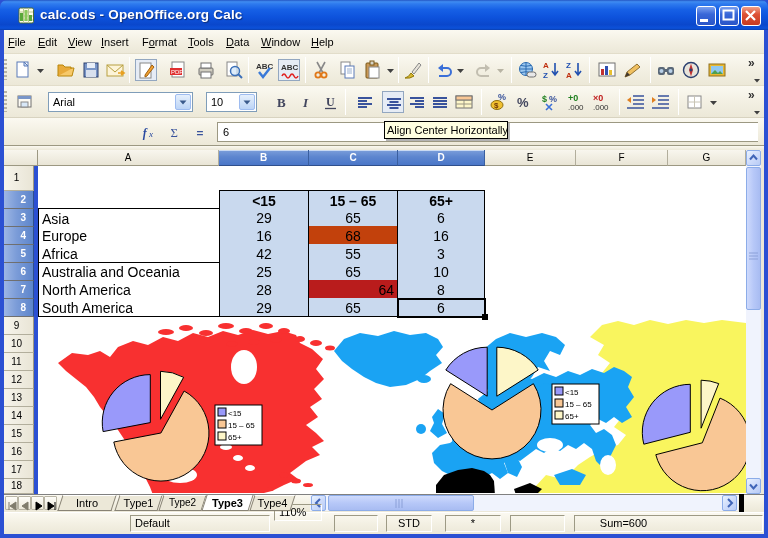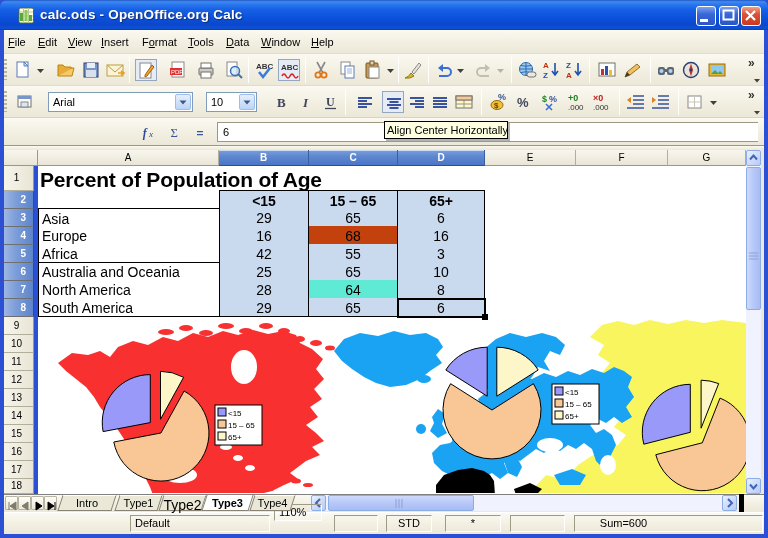--- a/index.html
+++ b/index.html
@@ -324,21 +324,20 @@
 <div class="rowhdr" style="top:335px;height:18px;padding-top:3px">10</div>
 <div class="rowhdr" style="top:353px;height:18px;padding-top:3px">11</div>
 <div class="rowhdr" style="top:371px;height:18px;padding-top:3px">12</div>
 <div class="rowhdr" style="top:389px;height:18px;padding-top:3px">13</div>
 <div class="rowhdr" style="top:407px;height:18px;padding-top:3px">14</div>
 <div class="rowhdr" style="top:425px;height:18px;padding-top:3px">15</div>
 <div class="rowhdr" style="top:443px;height:18px;padding-top:3px">16</div>
 <div class="rowhdr" style="top:461px;height:18px;padding-top:3px">17</div>
 <div class="rowhdr" style="top:479px;height:15px;padding-top:1px">18</div>
 <div style="position:absolute;left:38px;top:166px;width:708px;height:328px;background:#fff;overflow:hidden" id="grid">
-<div style="position:absolute;left:2px;top:2px;font-size:21px;font-weight:bold;white-space:nowrap;letter-spacing:-0.2px">Percent of Population of Age</div>
 <div class="cell" style="left:0;top:42px;width:182px;height:19px;border-left:1px solid #000;border-top:1px solid #000;background:#fff">Asia</div>
 <div class="cell" style="left:0;top:60px;width:182px;height:19px;border-left:1px solid #000;border-top:none;background:#fff">Europe</div>
 <div class="cell" style="left:0;top:96px;width:182px;height:19px;border-left:1px solid #000;border-top:none;background:#fff">Australia and Oceania</div>
 <div class="cell" style="left:0;top:78px;width:182px;height:19px;border-left:1px solid #000;border-top:none;background:#fff">Africa</div>
 <div class="cell" style="left:0;top:114px;width:182px;height:19px;border-left:1px solid #000;border-top:none;background:#fff">North America</div>
 <div class="cell" style="left:0;top:132px;width:182px;height:19px;border-left:1px solid #000;border-top:none;background:#fff">South America</div>
 <div class="cell" style="left:181px;top:24px;width:90px;height:19px;text-align:center;font-weight:bold;border-left:1px solid #000;border-top:1px solid #000;background:#c9d9ee">&lt;15</div>
 <div class="cell" style="left:271px;top:24px;width:89px;height:19px;text-align:center;font-weight:bold;border-left:none;border-top:1px solid #000;background:#c9d9ee">15 – 65</div>
 <div class="cell" style="left:360px;top:24px;width:87px;height:19px;text-align:center;font-weight:bold;border-left:none;border-top:1px solid #000;background:#c9d9ee">65+</div>
 <div class="cell" style="left:181px;top:42px;width:90px;height:19px;text-align:center;border-left:1px solid #000;border-top:none;background:#c9d9ee">29</div>
@@ -347,21 +346,21 @@
 <div class="cell" style="left:181px;top:60px;width:90px;height:19px;text-align:center;border-left:1px solid #000;border-top:none;background:#c9d9ee">16</div>
 <div class="cell" style="left:271px;top:60px;width:89px;height:19px;text-align:center;border-left:none;border-top:none;background:#c2410c">68</div>
 <div class="cell" style="left:360px;top:60px;width:87px;height:19px;text-align:center;border-left:none;border-top:none;background:#c9d9ee">16</div>
 <div class="cell" style="left:181px;top:78px;width:90px;height:19px;text-align:center;border-left:1px solid #000;border-top:none;background:#c9d9ee">42</div>
 <div class="cell" style="left:271px;top:78px;width:89px;height:19px;text-align:center;border-left:none;border-top:none;background:#c9d9ee">55</div>
 <div class="cell" style="left:360px;top:78px;width:87px;height:19px;text-align:center;border-left:none;border-top:none;background:#c9d9ee">3</div>
 <div class="cell" style="left:181px;top:96px;width:90px;height:19px;text-align:center;border-left:1px solid #000;border-top:none;background:#c9d9ee">25</div>
 <div class="cell" style="left:271px;top:96px;width:89px;height:19px;text-align:center;border-left:none;border-top:none;background:#c9d9ee">65</div>
 <div class="cell" style="left:360px;top:96px;width:87px;height:19px;text-align:center;border-left:none;border-top:none;background:#c9d9ee">10</div>
 <div class="cell" style="left:181px;top:114px;width:90px;height:19px;text-align:center;border-left:1px solid #000;border-top:none;background:#c9d9ee">28</div>
-<div class="cell" style="left:271px;top:114px;width:89px;height:19px;text-align:center;border-left:none;border-top:none;background:#5eead4">64</div>
+<div class="cell" style="left:271px;top:114px;width:89px;height:19px;text-align:right;border-left:none;border-top:none;background:#b91c1c">64</div>
 <div class="cell" style="left:360px;top:114px;width:87px;height:19px;text-align:center;border-left:none;border-top:none;background:#c9d9ee">8</div>
 <div class="cell" style="left:181px;top:132px;width:90px;height:19px;text-align:center;border-left:1px solid #000;border-top:none;background:#c9d9ee">29</div>
 <div class="cell" style="left:271px;top:132px;width:89px;height:19px;text-align:center;border-left:none;border-top:none;background:#c9d9ee">65</div>
 <div class="cell" style="left:360px;top:132px;width:87px;height:19px;text-align:center;border-left:none;border-top:none;background:#c9d9ee">6</div>
 <div style="position:absolute;left:359px;top:132px;width:89px;height:20px;border:2.5px solid #000"></div>
 <div style="position:absolute;left:444px;top:148px;width:6px;height:6px;background:#000"></div>
 <div style="position:absolute;left:0;top:151px;width:708px;height:178px">
         <svg width="708" height="176" viewBox="0 0 708 176" style="position:absolute;left:0;top:0">
 <path d="M552,20 L564,8 580,4 596,8 612,3 630,7 648,3 666,6 684,3 708,6 708,178 520,178 524,168 530,158 540,148 552,140 566,132 580,128 588,118 576,110 584,100 572,92 580,82 568,74 576,64 564,56 572,46 560,38 566,28 Z" fill="#f9f55e"></path>
 <path d="M497,170 L508,158 524,162 538,154 554,160 566,170 562,178 500,178 Z" fill="#f9f55e"></path>
@@ -455,21 +454,21 @@
         <path d="M4,3 l6,4 -6,4z" fill="#000" stroke="#000" stroke-width="1"></path>
       </svg></div>
 <div style="position:absolute;left:44px;top:496px;width:13px;height:14px;background:linear-gradient(180deg,#fdfcf8,#ece8d8);border:1px solid #b8b4a4;border-radius:1px"><svg width="11" height="12">
         <path d="M10,3 v8 M3,3 l6,4 -6,4z" fill="#000" stroke="#000" stroke-width="1"></path>
       </svg></div>
 <div class="tab" style="left:60px;width:54px;background:#ece8d8;border-top:1px solid #fff;border-top:1px solid #fff;z-index:1"></div>
     <div style="position:absolute;left:60px;top:497px;width:54px;text-align:center;font-size:11px;font-weight:normal;z-index:3">Intro</div>
 <div class="tab" style="left:117px;width:43px;background:#ece8d8;border-top:1px solid #fff;border-top:1px solid #fff;z-index:1"></div>
     <div style="position:absolute;left:117px;top:497px;width:43px;text-align:center;font-size:11px;font-weight:normal;z-index:3">Type1</div>
 <div class="tab" style="left:161px;width:43px;background:#ece8d8;border-top:1px solid #fff;border-top:1px solid #fff;z-index:1"></div>
-    <div style="position:absolute;left:161px;top:497px;width:43px;text-align:center;font-size:14px;font-weight:normal;z-index:3">Type2</div>
+    <div style="position:absolute;left:161px;top:497px;width:43px;text-align:center;font-size:10px;font-weight:normal;z-index:3">Type2</div>
 <div class="tab" style="left:204px;width:47px;background:#fff;border-top:none;border-top:none;z-index:2"></div>
     <div style="position:absolute;left:204px;top:497px;width:47px;text-align:center;font-size:11px;font-weight:bold;z-index:3">Type3</div>
 <div class="tab" style="left:252px;width:41px;background:#ece8d8;border-top:1px solid #fff;border-top:1px solid #fff;z-index:1"></div>
     <div style="position:absolute;left:252px;top:497px;width:41px;text-align:center;font-size:11px;font-weight:normal;z-index:3">Type4</div>
 <div style="position:absolute;left:310px;top:495px;width:428px;height:16px;background:#f0f3fd"></div>
 <div class="sbtn" style="position:absolute;left:311px;top:495px;width:15px;height:16px"><svg width="13" height="14">
         <path d="M8,3 l-4,4 4,4" fill="none" stroke="#4065b8" stroke-width="2"></path>
       </svg></div>
 <div class="sbtn" style="position:absolute;left:722px;top:495px;width:15px;height:16px"><svg width="13" height="14">
         <path d="M5,3 l4,4 -4,4" fill="none" stroke="#4065b8" stroke-width="2"></path>

